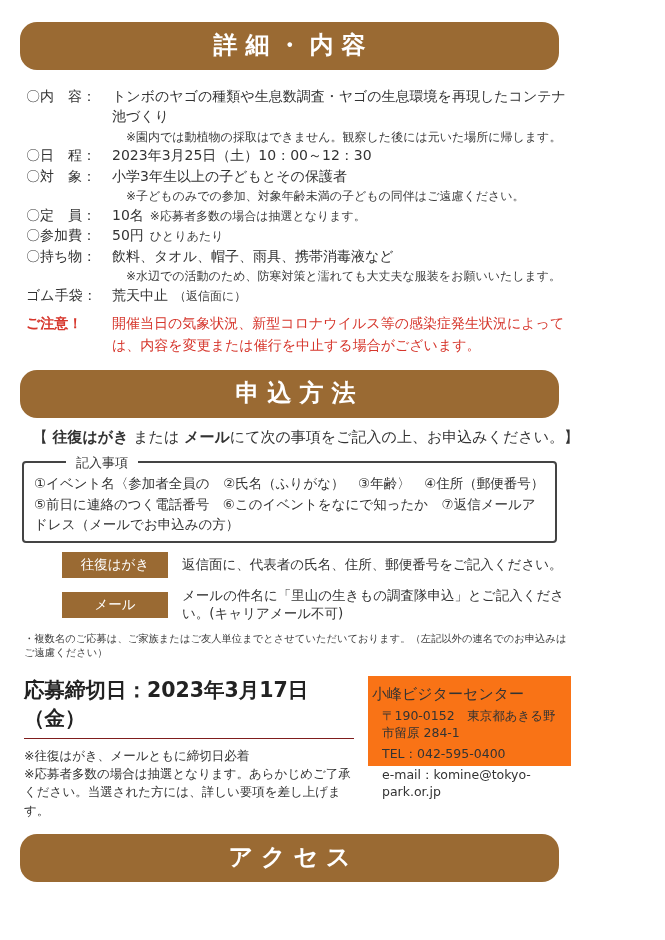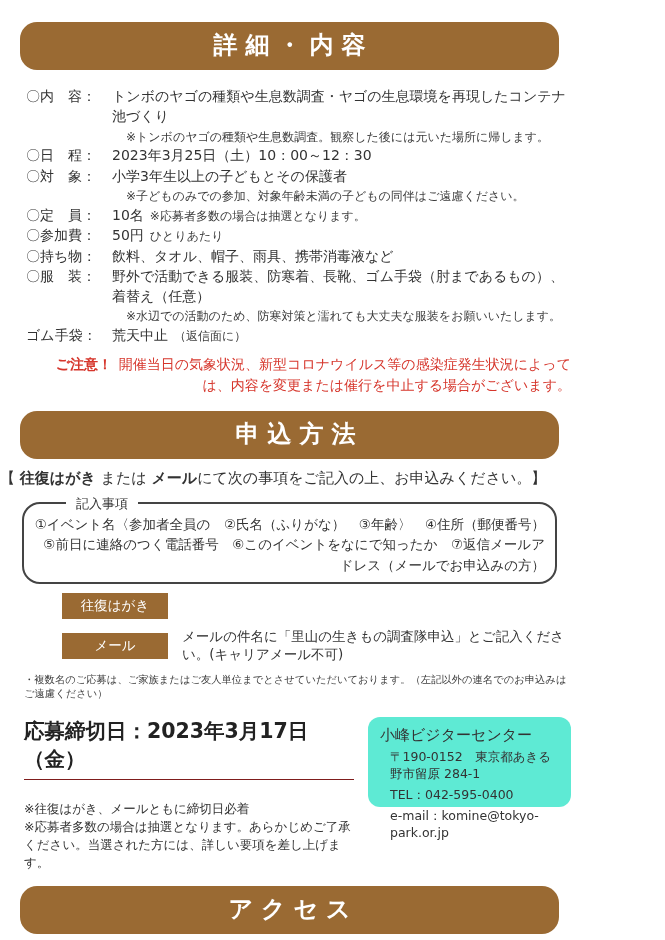--- a/index.html
+++ b/index.html
@@ -10,63 +10,63 @@
         padding:7px 0 9px 8px;}
   .sec-header.first{margin-top:22px;}
   
   .details{margin:16px 8px 0 26px;font-size:14px;}
   .d-row{display:flex;line-height:1.45;}
   .d-label{flex:0 0 86px;white-space:nowrap;}
   .d-text{flex:1;}
   .d-small{font-size:12px;margin-left:6px;color:#3c3c3c;}
   .d-note{margin-left:100px;font-size:12px;color:#3c3c3c;line-height:1.4;margin-top:2px;}
   .d-note:empty{display:none;}
-  .notice{display:flex;margin:8px 8px 0 26px;font-size:14px;color:#D6362C;line-height:1.55;text-align:right;}
+  .notice{display:flex;margin:8px 8px 0 26px;font-size:14px;color:#D6362C;line-height:1.55;}
   .notice-label{flex:0 0 86px;font-weight:bold;}
   .notice-text{flex:1;}
   
   .apply-header{margin-top:14px;padding-left:20px;}
-  .apply-intro{text-align:left;font-size:15px;margin-top:10px;color:#333;}
+  .apply-intro{text-align:right;font-size:15px;margin-top:10px;color:#333;}
   .apply-intro b{font-weight:bold;}
   .entry-box{position:relative;margin:14px 22px 0 22px;border:2px solid #444;
-        border-radius:18px;padding:10px 10px 7px 10px;font-size:13.5px;line-height:1.5;text-align:right;}
+        border-radius:4px;padding:10px 10px 7px 10px;font-size:13.5px;line-height:1.5;}
   .entry-legend{position:absolute;top:-10px;left:42px;background:#fff;padding:0 10px;
         font-size:13px;color:#333;}
   .method-row{display:flex;align-items:center;margin:9px 8px 0 62px;}
   .method-tag{flex:0 0 106px;background:#9A6A33;color:#fff;text-align:center;
         font-size:13.5px;padding:4px 0;}
   .method-text{margin-left:14px;font-size:13.5px;}
   .multi-note{margin:9px 8px 0 24px;font-size:10.3px;color:#3c3c3c;}
   
   .deadline-row{display:flex;margin:16px 8px 0 24px;}
   .deadline-left{flex:0 0 330px;}
   .deadline-title{display:inline-block;font-size:20.5px;font-weight:bold;color:#222;
         border-bottom:1px solid #7f1d1d;padding:0 4px 6px 0;}
-  .deadline-note{font-size:12.5px;margin-top:20px;line-height:1.45;width:330px;}
-  .center-box{flex:1;background:#5eead4;margin-left:14px;padding:9px 12px;height:72px;border-radius:12px;}
+  .deadline-note{font-size:12.5px;margin-top:8px;line-height:1.45;width:330px;}
+  .center-box{flex:1;background:#f97316;margin-left:14px;padding:9px 4px;height:72px;}
   .center-name{font-size:15px;color:#333;}
   .center-line{font-size:12.5px;margin:4px 0 0 10px;}
   
   .access-header{margin-top:14px;}
 </style>
 </head>
 <body>
 
 <div class="page">
 
   <div class="sec-header first">
     <span>詳細・内容</span>
   </div>
 
   <div class="details">
     <div class="d-row">
       <span class="d-label">〇内　容：</span>
       <span class="d-text"><span>トンボのヤゴの種類や生息数調査・ヤゴの生息環境を再現したコンテナ池づくり</span></span>
     </div>
-    <div class="d-note">※トンボのヤゴの種類や生息数調査。観察した後には元いた場所に帰します。</div>
+    <div class="d-note">※園内では動植物の採取はできません。観察した後には元いた場所に帰します。</div>
 
     <div class="d-row">
       <span class="d-label">〇日　程：</span>
       <span class="d-text"><span>2023年3月25日（土）10：00～12：30</span></span>
     </div>
 
 
     <div class="d-row">
       <span class="d-label">〇対　象：</span>
       <span class="d-text"><span>小学3年生以上の子どもとその保護者</span></span>
@@ -81,24 +81,20 @@
     <div class="d-row">
       <span class="d-label">〇参加費：</span>
       <span class="d-text"><span>50円</span><span class="d-small">ひとりあたり</span></span>
     </div>
 
     <div class="d-row">
       <span class="d-label">〇持ち物：</span>
       <span class="d-text"><span>飲料、タオル、帽子、雨具、携帯消毒液など</span></span>
     </div>
 
-    <div class="d-row">
-      <span class="d-label">〇服　装：</span>
-      <span class="d-text"><span>野外で活動できる服装、防寒着、長靴、ゴム手袋（肘まであるもの）、着替え（任意）</span></span>
-    </div>
     <div class="d-note">※水辺での活動のため、防寒対策と濡れても大丈夫な服装をお願いいたします。</div>
 
     <div class="d-row">
       <span class="d-label">ゴム手袋：</span>
       <span class="d-text"><span>荒天中止</span><span class="d-small">（返信面に）</span></span>
     </div>
   </div>
 
   <div class="notice">
     <span class="notice-label">ご注意！</span>
@@ -113,20 +109,21 @@
     <span>【 </span><b>往復はがき</b><span> または </span><b>メール</b><span>にて次の事項をご記入の上、お申込みください。】</span>
   </div>
 
   <div class="entry-box">
     <span class="entry-legend">記入事項</span>
     <div>①イベント名〈参加者全員の　②氏名（ふりがな）　③年齢〉　④住所（郵便番号）⑤前日に連絡のつく電話番号　⑥このイベントをなにで知ったか　⑦返信メールアドレス（メールでお申込みの方）</div>
   </div>
 
   <div class="method-row">
     <div class="method-tag">往復はがき</div>
+    <div class="method-text">返信面に、代表者の氏名、住所、郵便番号をご記入ください。</div>
   </div>
   <div class="method-row">
     <div class="method-tag">メール</div>
     <div class="method-text">メールの件名に「里山の生きもの調査隊申込」とご記入ください。(キャリアメール不可)</div>
   </div>
 
   <div class="multi-note">・複数名のご応募は、ご家族またはご友人単位までとさせていただいております。（左記以外の連名でのお申込みはご遠慮ください）</div>
 
   <div class="deadline-row">
     <div class="deadline-left">

